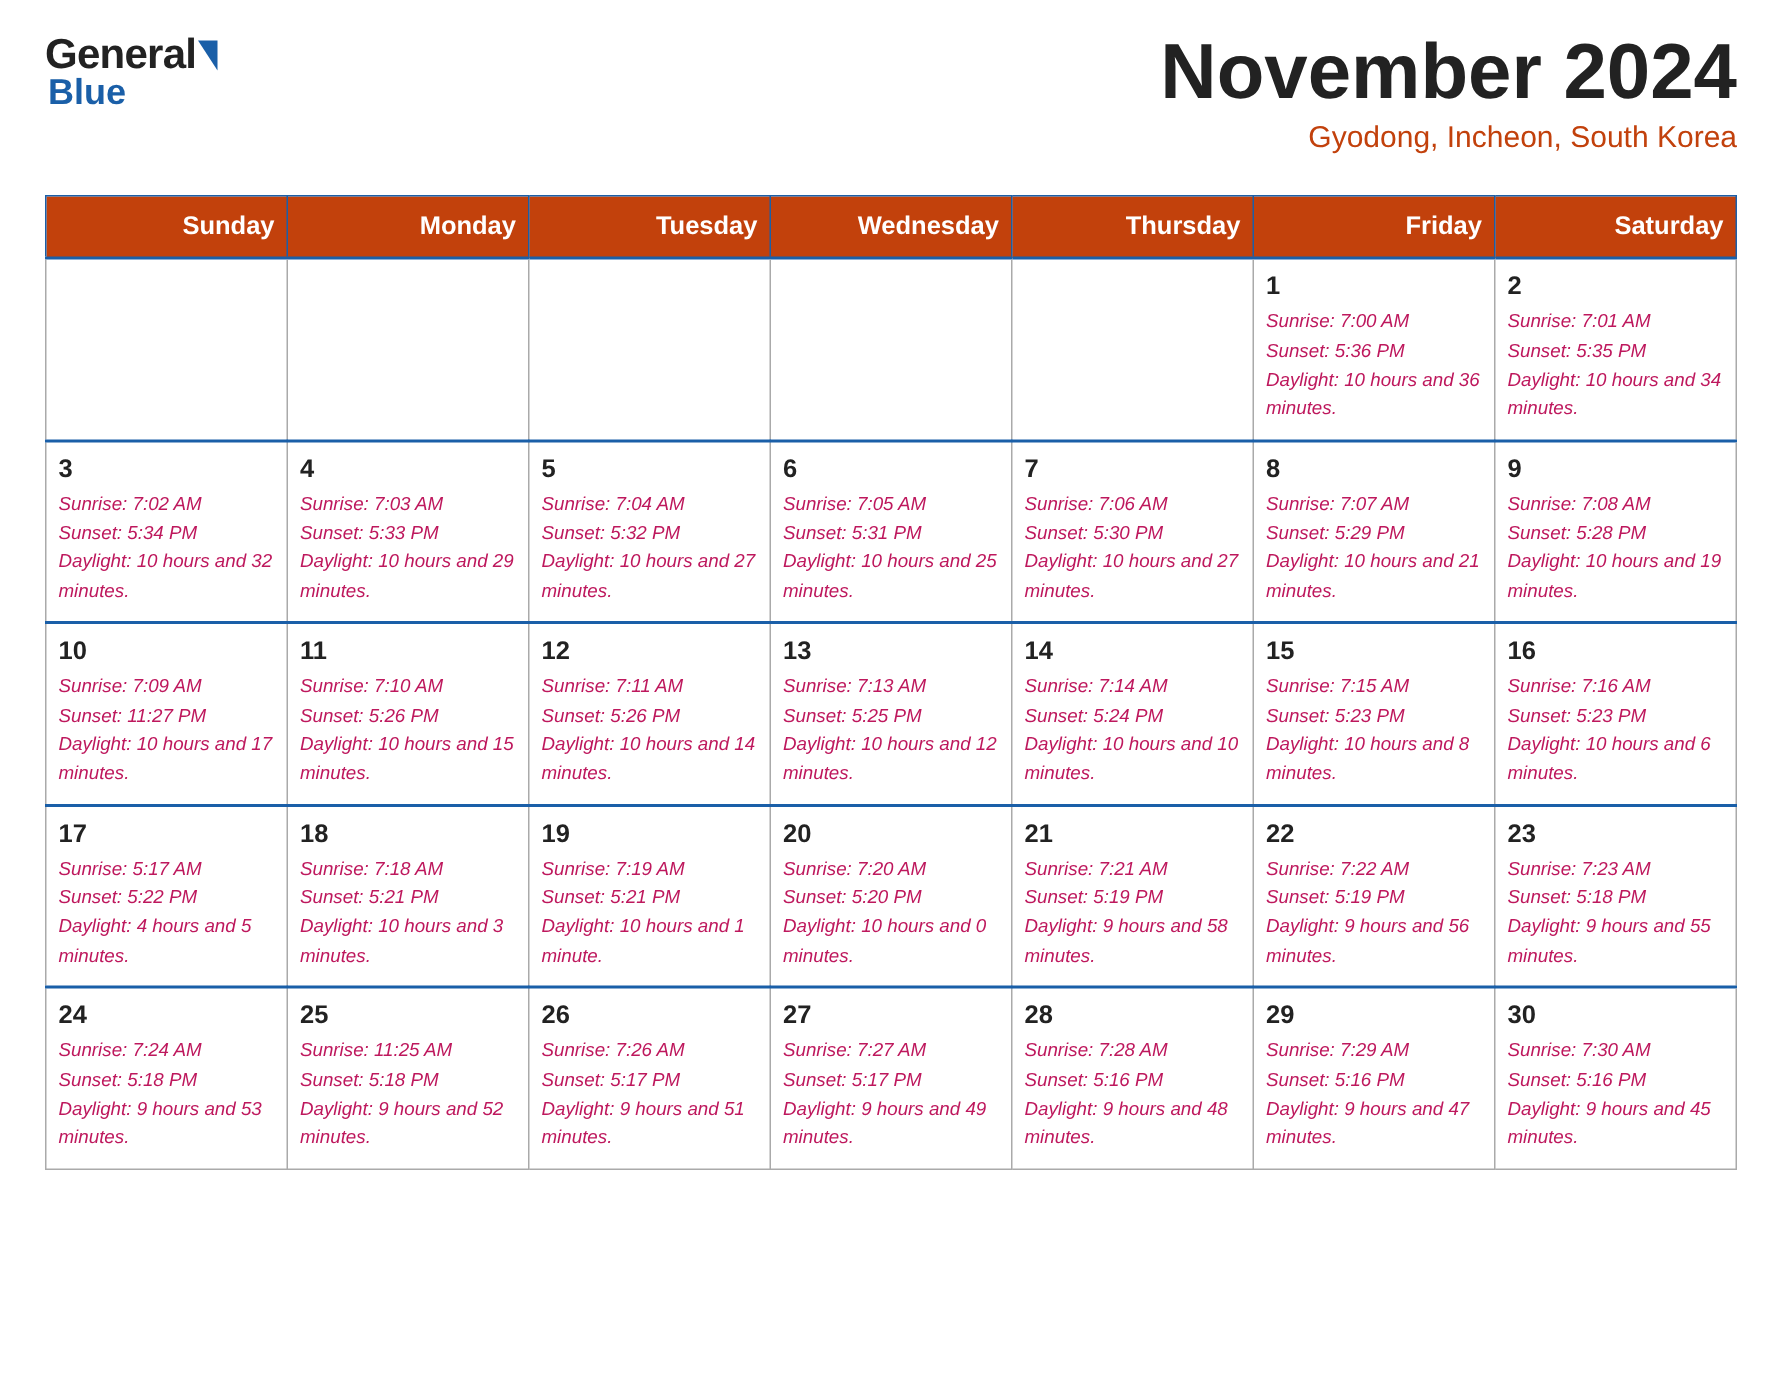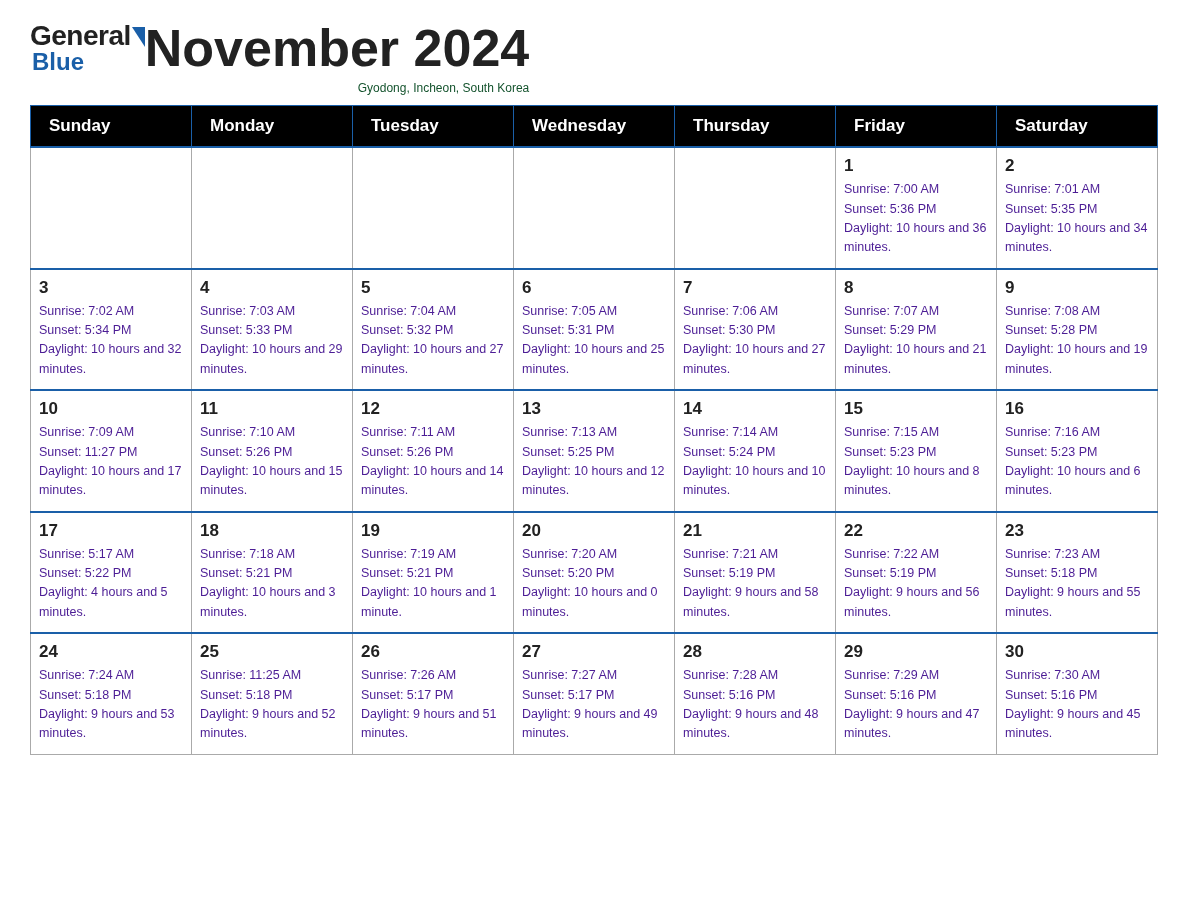--- a/index.html
+++ b/index.html
@@ -6,48 +6,49 @@
     body {
       background: #fff;
       font-family: Arial, sans-serif;
       width: 1188px;
       min-height: 918px;
       padding: 20px 30px;
     }
     .header {
       display: flex;
       align-items: flex-start;
-      margin-bottom: 10px;
+      justify-content: space-between;
+      margin-bottom: 26px;
     }
     .title-block {
       text-align: right;
     }
     .month-title {
       font-size: 52px;
       font-weight: bold;
       color: #222;
       line-height: 1.1;
     }
     .location {
-      font-size: 12px;
-      color: #14532d;
+      font-size: 20px;
+      color: #c2410c;
       margin-top: 4px;
     }
     .calendar {
       width: 100%;
       border-collapse: collapse;
       margin-top: 8px;
     }
     .calendar th {
-      background: #000000;
+      background: #c2410c;
       color: #fff;
       font-size: 17px;
       font-weight: bold;
-      padding: 10px 18px;
-      text-align: left;
+      padding: 10px 8px;
+      text-align: right;
       border: 1px solid #1a5fa8;
     }
     .calendar td {
       border: 1px solid #aaa;
       vertical-align: top;
       padding: 8px 8px 10px 8px;
       width: calc(100% / 7);
       min-height: 110px;
       background: #fff;
     }
@@ -59,22 +60,23 @@
     }
     .day-number {
       font-size: 17px;
       font-weight: bold;
       color: #222;
       display: block;
       margin-bottom: 4px;
     }
     .day-info {
       font-size: 12.5px;
-      color: #4c1d95;
+      color: #be185d;
       line-height: 1.55;
+      font-style: italic;
     }
     .empty-cell {
       background: #f5f5f5;
     }
     .logo-wrapper {
       display: flex;
       flex-direction: column;
     }
     .logo-line1 {
       display: flex;

